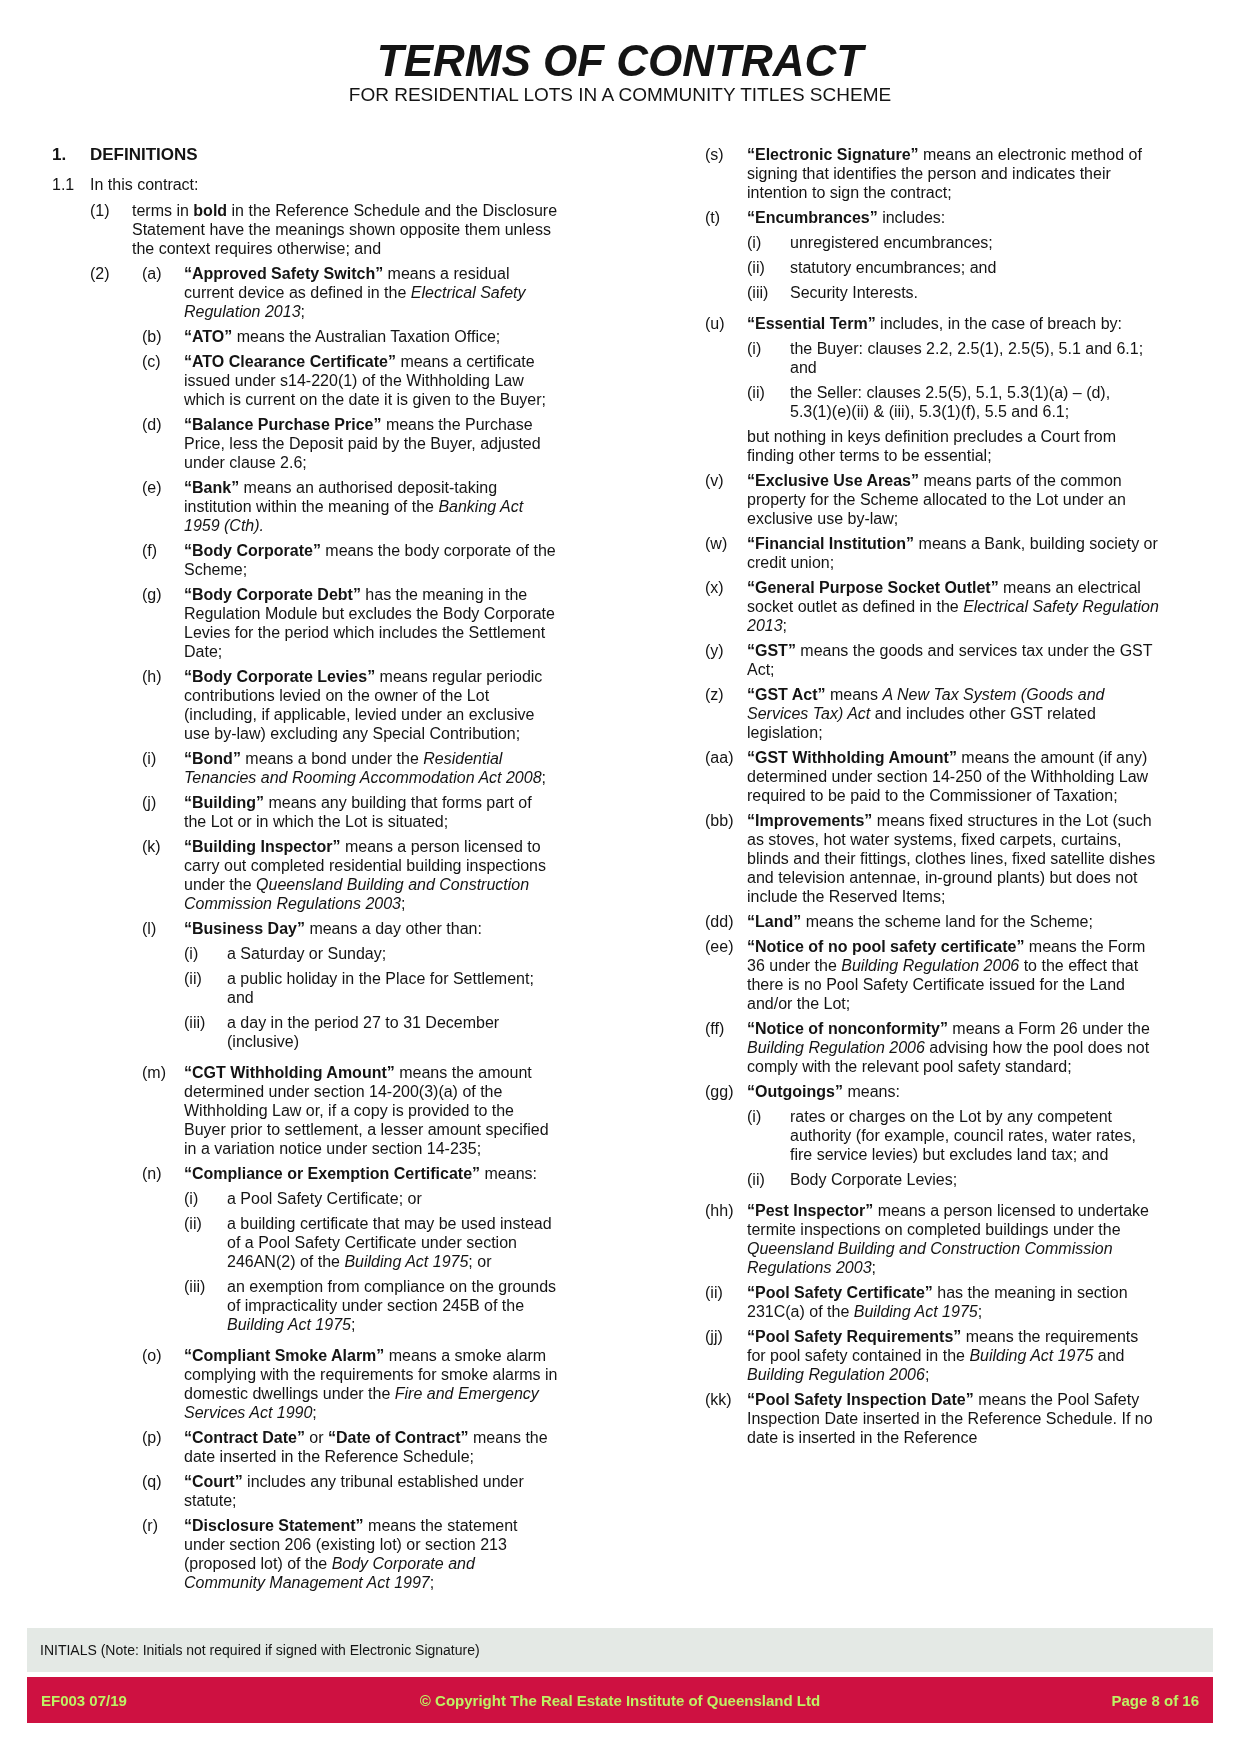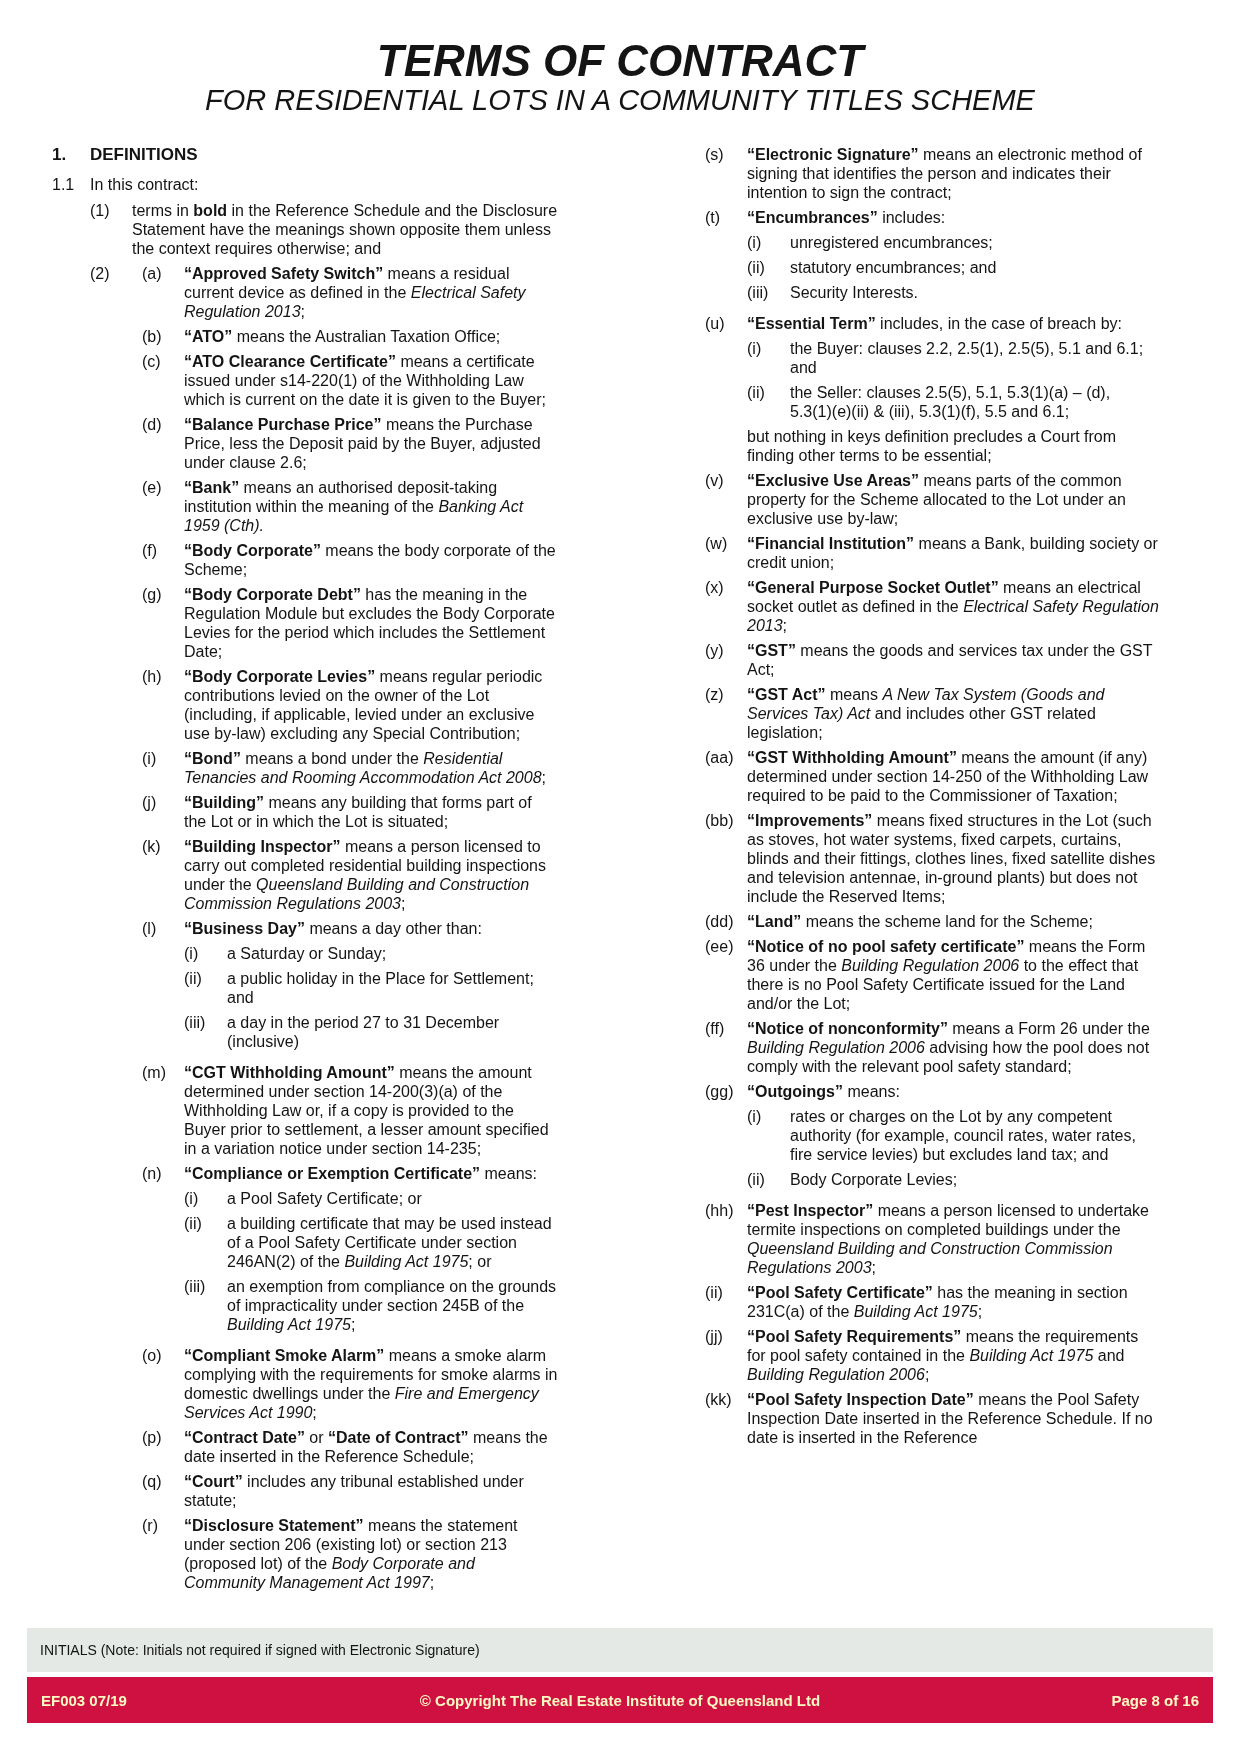--- a/index.html
+++ b/index.html
@@ -7,21 +7,21 @@
     position:relative;width:1240px;height:1754px;background:#ffffff;
     font-family:"Liberation Sans", sans-serif;color:#141414;overflow:hidden;
   }
   
   .doc-title{
     position:absolute;top:36px;left:0;width:100%;text-align:center;
     font-size:44px;font-weight:bold;font-style:italic;letter-spacing:0px;
   }
   .doc-subtitle{
     position:absolute;top:84px;left:0;width:100%;text-align:center;
-    font-size:29px;font-style:italic;font-weight:normal;
+    font-size:19px;font-weight:normal;
   }
   
   .col{position:absolute;top:145px;font-size:16px;line-height:19px;}
   .col-left{left:52px;width:506px;}
   .col-right{left:705px;width:455px;}
   .h1-row{display:flex;font-weight:bold;font-size:17px;margin-bottom:11px;}
   .h1-row .mk{flex:0 0 38px;}
   .sub-row{display:flex;margin-bottom:7px;}
   .sub-row .mk{flex:0 0 38px;}
   .list-l1{margin-left:38px;}
@@ -37,21 +37,21 @@
   .cont{margin-top:0;}
   .b{font-weight:bold;}
   .i{font-style:italic;}
   
   .initials-bar{
     position:absolute;left:27px;right:27px;top:1628px;height:44px;
     display:flex;align-items:center;padding-left:13px;font-size:14px;box-sizing:border-box;
   }
   .red-bar{
     position:absolute;left:27px;right:27px;top:1677px;height:46px;
-    color:#fef9c3;display:flex;align-items:center;font-size:15px;font-weight:bold;
+    color:#bef264;display:flex;align-items:center;font-size:15px;font-weight:bold;
     padding:0 14px;box-sizing:border-box;
   }
   .red-bar .center-txt{
     position:absolute;left:50%;transform:translateX(-50%);white-space:nowrap;
   }
   .red-bar .right-txt{margin-left:auto;}
 </style>
 </head>
 <body>
 

